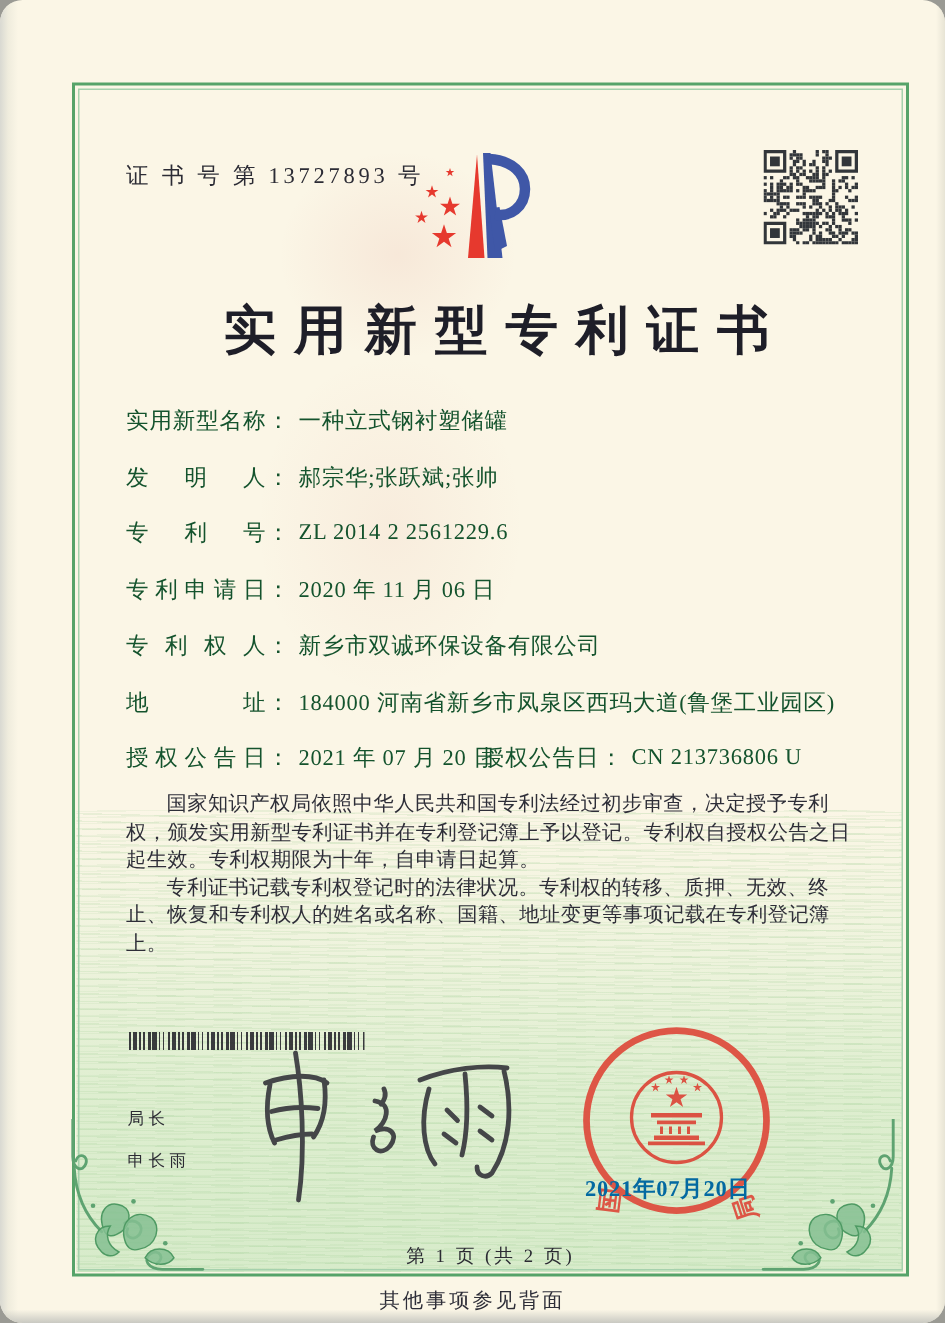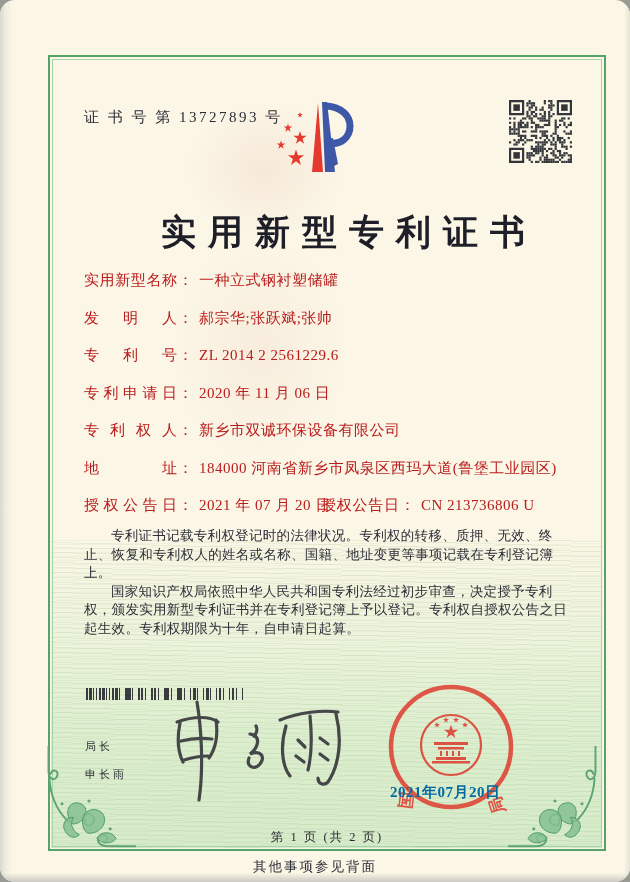--- a/index.html
+++ b/index.html
@@ -35,24 +35,24 @@
   .frame-outer{position:absolute;left:48px;top:55px;width:554px;height:792px;
     border:2px solid #56a369;}
   .frame-inner{position:absolute;left:2px;top:2px;right:2px;bottom:2px;
     border:1px solid #a6d1ad;}
 
   .cert-no{position:absolute;left:84px;top:108px;font-size:15px;letter-spacing:2.5px;color:#2c2c35;}
 
   .logo{position:absolute;left:258px;top:98px;width:96px;height:78px;}
   .qr{position:absolute;left:509px;top:100px;width:63px;height:63px;}
 
-  .title{position:absolute;left:48px;top:193px;width:558px;margin:16px;text-align:center;
+  .title{position:absolute;left:48px;top:193px;width:558px;margin:4px;text-align:center;
     font-size:35px;font-weight:700;letter-spacing:12px;text-indent:12px;color:#1e1e28;}
 
-  .fields{position:absolute;left:84px;top:262px;width:490px;font-size:15px;color:#b91c1c;}
+  .fields{position:absolute;left:84px;top:262px;width:490px;font-size:15px;color:#14532d;}
   .frow{position:relative;height:37.5px;display:flex;align-items:center;white-space:nowrap;}
   .flabel{display:inline-block;width:93px;text-align:justify;text-align-last:justify;}
   .colon{margin:0 6px 0 1px;}
   .fvalue{letter-spacing:0.5px;}
   .pair2{position:absolute;left:237px;top:0;height:37.5px;display:flex;align-items:center;}
   .pair2 .flabel{width:78px;}
 
   .body-text{position:absolute;left:84px;top:527px;width:484px;
     font-size:13.5px;line-height:18.6px;color:#2e2e38;letter-spacing:0.3px;}
   .body-text p{margin:0;text-indent:2em;}
@@ -495,22 +495,22 @@
         <span class="fvalue">2021 年 07 月 20 日</span>
       <span class="pair2">
         <span class="flabel">授权公告日</span>
           <span class="colon">：</span>
           <span class="fvalue">CN 213736806 U</span>
       </span>
     </div>
   </div>
 
   <div class="body-text">
+    <p>国家知识产权局依照中华人民共和国专利法经过初步审查，决定授予专利权，颁发实用新型专利证书并在专利登记簿上予以登记。专利权自授权公告之日起生效。专利权期限为十年，自申请日起算。</p>
     <p>专利证书记载专利权登记时的法律状况。专利权的转移、质押、无效、终止、恢复和专利权人的姓名或名称、国籍、地址变更等事项记载在专利登记簿上。</p>
-    <p>国家知识产权局依照中华人民共和国专利法经过初步审查，决定授予专利权，颁发实用新型专利证书并在专利登记簿上予以登记。专利权自授权公告之日起生效。专利权期限为十年，自申请日起算。</p>
   </div>
 
   <div class="barcode"></div>
 
   <div class="signer">
     <div>局长</div>
     <div>申长雨</div>
   </div>
 
   <svg class="sig-svg" viewBox="0 0 205 112">

